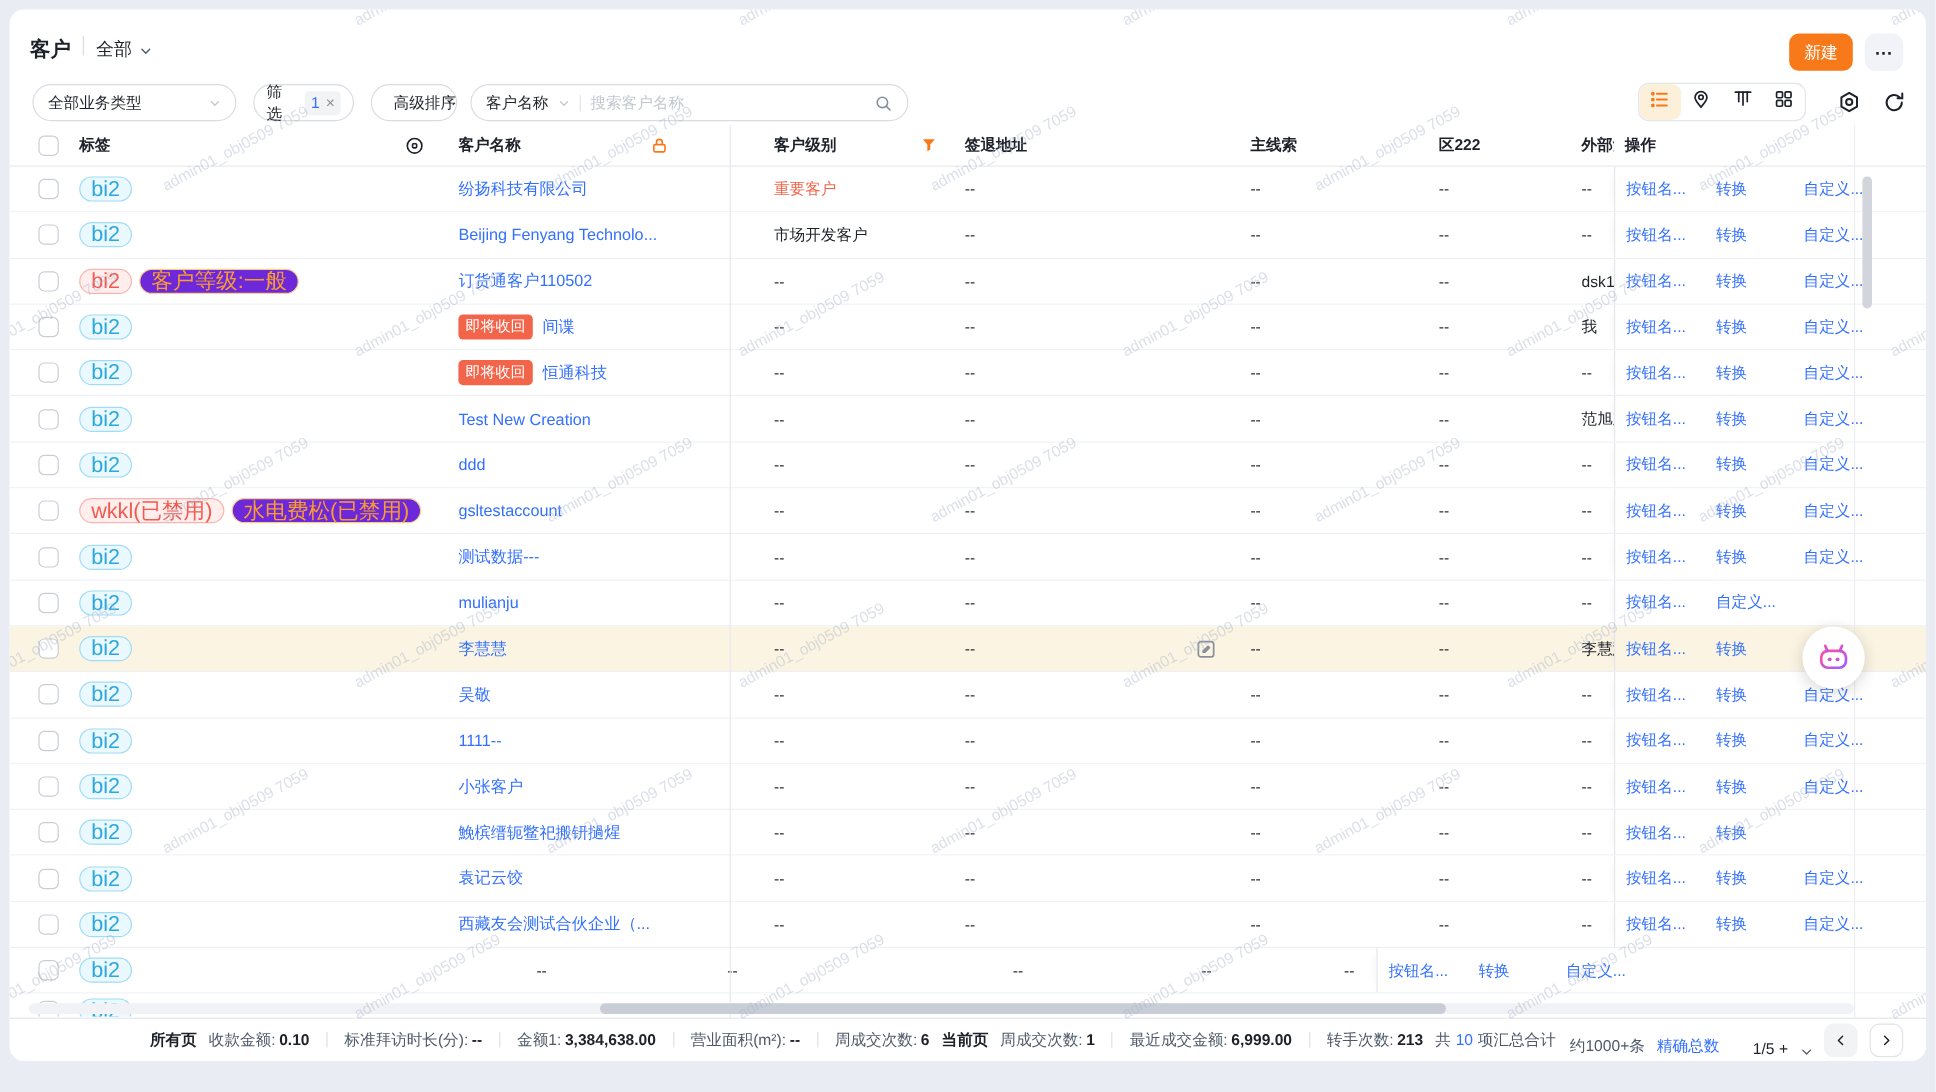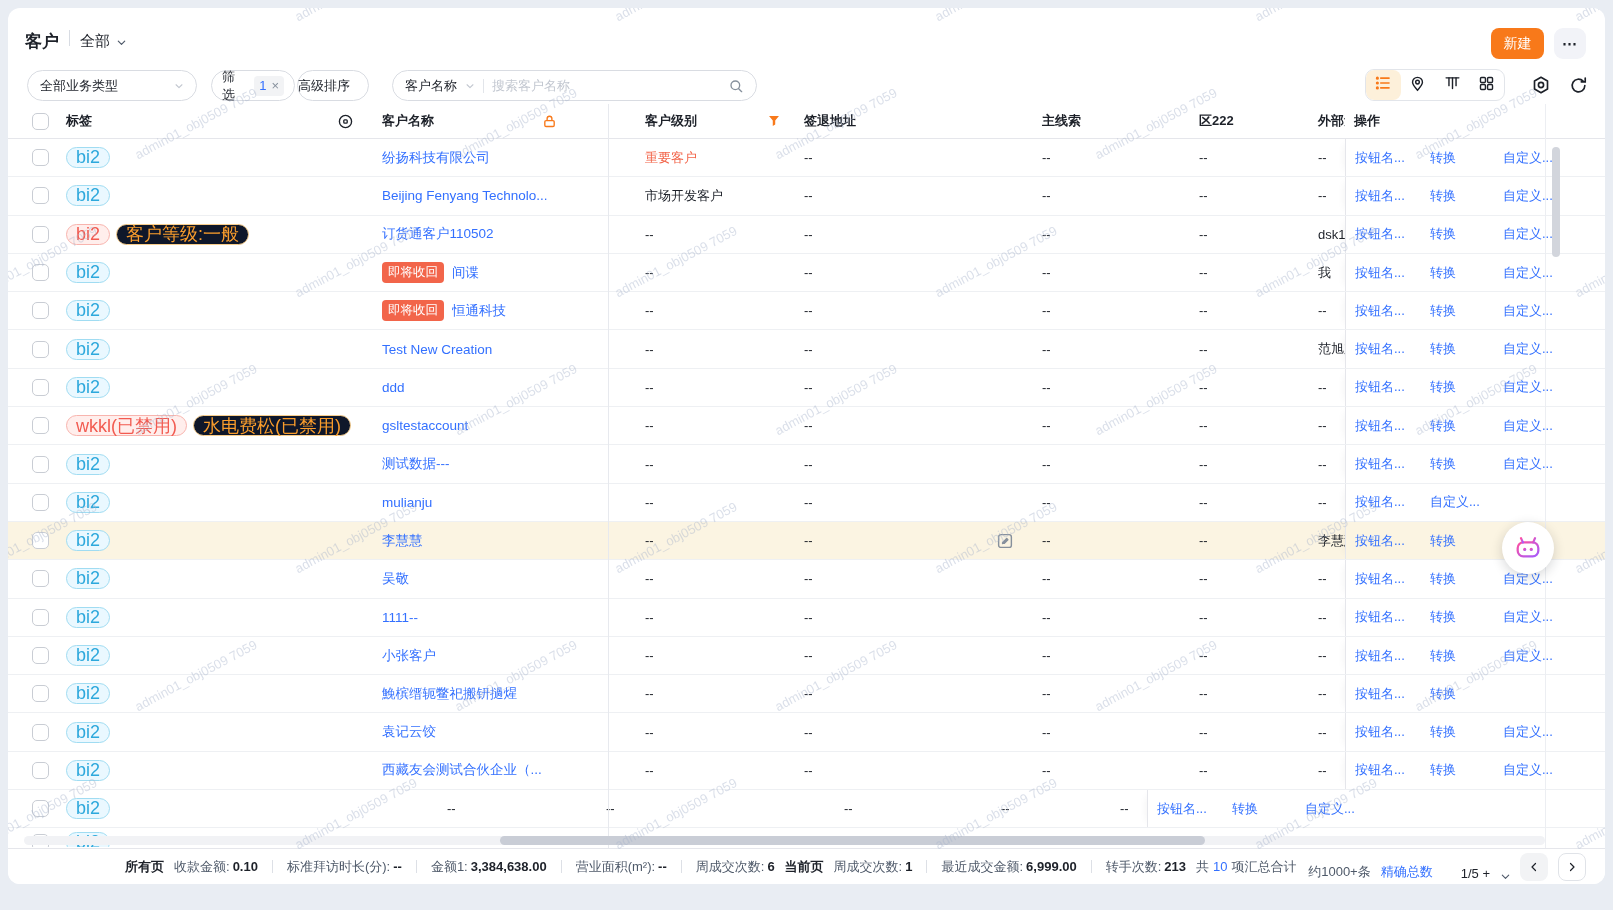--- a/index.html
+++ b/index.html
@@ -25,21 +25,21 @@
   
   .toolbar { position:absolute; left:0; top:54px; width:100%; height:40px; }
   .ctl { position:absolute; top:8px; height:31px; border:1px solid #d9dce2; border-radius:16px;
          background:#fff; display:flex; align-items:center; font-size:13px; color:#1d2129; }
   .ctl-biz { left:19px; width:170px; padding:0 12px; justify-content:space-between; }
   .ctl-filter { left:203px; width:84px; padding:0 10px; gap:7px; }
   .filter-count-chip { background:#f2f3f5; border-radius:4px; height:20px; padding:0 5px;
                        display:flex; align-items:center; gap:5px; }
   .filter-count { color:#3370ff; font-size:13px; }
   .filter-x { color:#86909c; font-size:13px; cursor:pointer; }
-  .ctl-sort { left:289px; width:72px; justify-content:flex-start; }
+  .ctl-sort { left:301px; width:72px; justify-content:flex-end; }
   .ctl-search { left:384px; width:365px; padding:0 12px; gap:8px; }
   .search-sep { width:1px; height:14px; background:#e2e5ea; }
   .search-placeholder { color:#c2c7d0; flex:1; }
   .chev { width:10px; height:10px; }
   .chev svg, .icon-svg svg { display:block; }
 
   .view-group { position:absolute; left:1357px; top:7px; width:140px; height:32px;
                 border:1px solid #e2e5ea; border-radius:9px; display:flex; overflow:hidden; background:#fff; }
   .view-seg { flex:1; display:flex; align-items:center; justify-content:center; cursor:pointer; }
   .view-seg.active { background:#fdf0da; border-radius:8px; }
@@ -69,21 +69,21 @@
   .c-ext   { width:31px; padding-left:4px; }
   .c-ops   { width:292px; padding-left:9px; border-left:1px solid #e5e6eb;
              box-shadow:-6px 0 8px -6px rgba(29,33,41,.06); }
   .head .cell { font-weight:bold; color:#1d2129; }
 
   .checkbox { width:17px; height:17px; border:1px solid #c9cdd4; border-radius:5px; background:#fff;
               margin-left:8px; cursor:pointer; }
   .tag { height:21px; padding:0 9px; border-radius:11px; font-size:18px; display:flex;
          align-items:center; background:#eaf8ff; border:1px solid #a0dcf2; color:#2da8dc; }
   .tag.pink   { background:#ffeeec; border-color:#f8b4ae; color:#f25a50; }
-  .tag.orange { background:#0f172a; border-color:#f8ce8d; color:#fa9d2c; }
+  .tag.orange { background:#6d28d9; border-color:#f8ce8d; color:#fa9d2c; }
   .badge { height:21px; padding:0 6px; border-radius:4px; background:#f2654a; color:#fff;
            font-size:12.5px; display:flex; align-items:center; margin-right:2px; }
   .name-link { color:#3370ff; font-size:13.5px; text-decoration:none; cursor:pointer;
                overflow:hidden; text-overflow:ellipsis; }
   .level-red { color:#f2654a; }
   .op-link { color:#3370ff; cursor:pointer; overflow:hidden; flex:none; }
   .op-link:nth-child(1) { width:75px; }
   .op-link:nth-child(2) { width:73px; }
   .head-icon { display:flex; align-items:center; position:absolute; }
   .edit-ic { position:absolute; right:24px; top:10px; }

